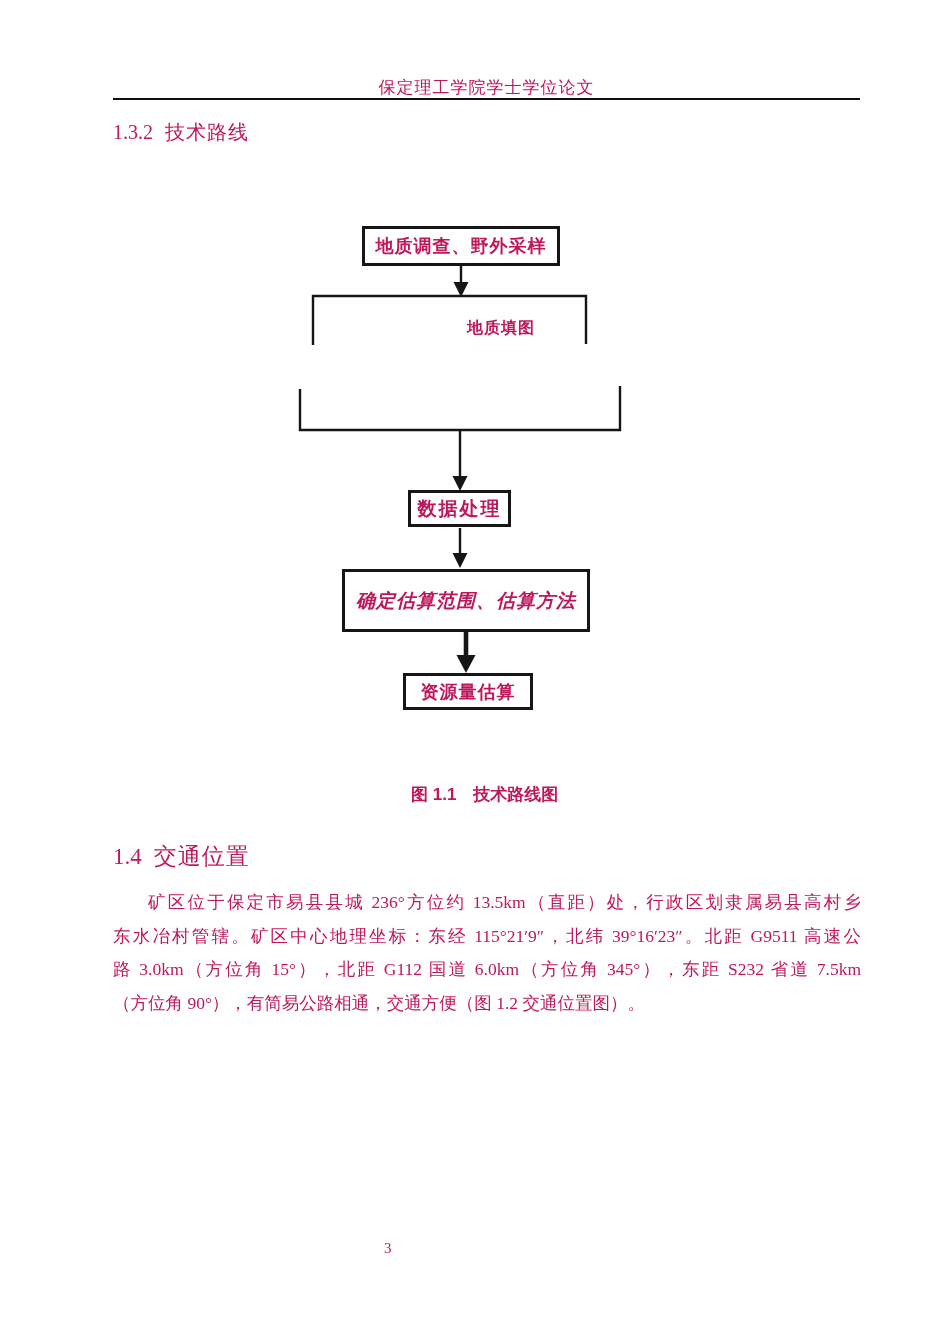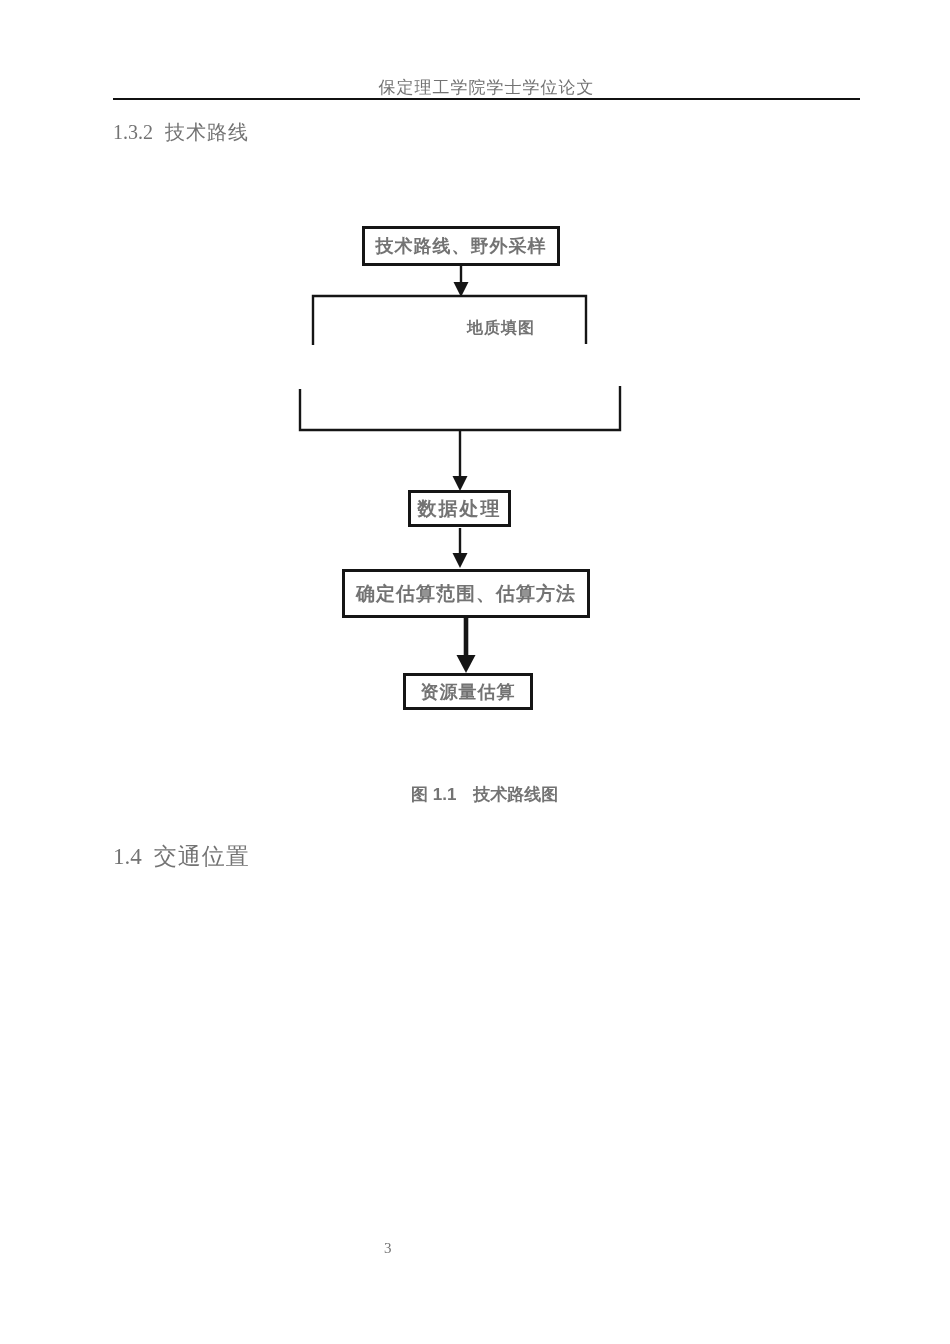--- a/index.html
+++ b/index.html
@@ -3,21 +3,21 @@
 <meta charset="utf-8">
 <style>
   html, body { margin: 0; padding: 0; background: #e8e8e8; }
   .page {
     position: relative;
     width: 950px;
     height: 1344px;
     margin: 0 auto;
     background: #ffffff;
     font-family: "Liberation Serif", serif;
-    color: #737373;
+    color: #be185d;
     overflow: hidden;
   }
   
   .running-head {
     position: absolute;
     left: 113px; top: 76px; width: 747px;
     text-align: center;
     font-size: 17px;
     letter-spacing: 1px;
     white-space: nowrap;
@@ -41,21 +41,21 @@
     border: 3px solid #151515;
     display: flex; align-items: center; justify-content: center;
     font-family: "Liberation Sans", sans-serif;
     font-weight: 700;
     white-space: nowrap;
   }
   .fbox-survey   { left: 362px; top: 226px; width: 198px; height: 40px; font-size: 18px; letter-spacing: 1px; }
   .fbox-rock     { left: 153px; top: 345px; width: 250px; height: 45px; font-size: 16.5px; letter-spacing: 0.5px; }
   .fbox-genesis  { left: 525px; top: 344px; width: 193px; height: 43px; font-size: 17.5px; letter-spacing: 0.5px; }
   .fbox-data     { left: 408px; top: 490px; width: 103px; height: 37px; font-size: 19px; letter-spacing: 2px; }
-  .fbox-scope    { left: 342px; top: 569px; width: 248px; height: 49px; font-size: 19px; letter-spacing: 1px; }
+  .fbox-scope    { left: 342px; top: 569px; width: 248px; height: 63px; font-size: 19px; letter-spacing: 1px; font-style: italic; }
   .fbox-resource { left: 403px; top: 673px; width: 130px; height: 37px; font-size: 18px; letter-spacing: 1px; }
   .edge-label {
     position: absolute; left: 467px; top: 270px;
     font-family: "Liberation Sans", sans-serif;
     font-weight: 700; font-size: 16px; letter-spacing: 1px;
     white-space: nowrap;
     margin-top: 48px;
   }
   .fig-caption {
     position: absolute; left: 411px; top: 783px;
@@ -99,28 +99,34 @@
       <path d="M466 617 V659" stroke-width="4.6"></path>
     </g>
     <g fill="#151515" stroke="none">
       <polygon points="461,297 453.5,282 468.5,282"></polygon>
       <polygon points="460,491 452.5,476 467.5,476"></polygon>
       <polygon points="460,568 452.5,553 467.5,553"></polygon>
       <polygon points="466,673 456.5,655 475.5,655"></polygon>
     </g>
   </svg>
 
-  <div class="fbox fbox-survey">技术路线、野外采样</div>
+  <div class="fbox fbox-survey">地质调查、野外采样</div>
   <div class="edge-label">地质填图</div>
   <div class="fbox fbox-data">数据处理</div>
   <div class="fbox fbox-scope">确定估算范围、估算方法</div>
   <div class="fbox fbox-resource">资源量估算</div>
 
   <div class="fig-caption">图 1.1　技术路线图</div>
 
   <div class="h-14">
     <span class="h-num">1.4</span><span class="h-cjk">交通位置</span>
   </div>
 
+  <div class="para">
+    <div class="pline first">矿区位于保定市易县县城 236°方位约 13.5km（直距）处，行政区划隶属易县高村乡</div>
+    <div class="pline">东水冶村管辖。矿区中心地理坐标：东经 115°21′9″，北纬 39°16′23″。北距 G9511 高速公</div>
+    <div class="pline">路 3.0km（方位角 15°），北距 G112 国道 6.0km（方位角 345°），东距 S232 省道 7.5km</div>
+    <div class="pline last">（方位角 90°），有简易公路相通，交通方便（图 1.2 交通位置图）。</div>
+  </div>
 
   <div class="page-num">3</div>
 
 </div>
 
 </body></html>

